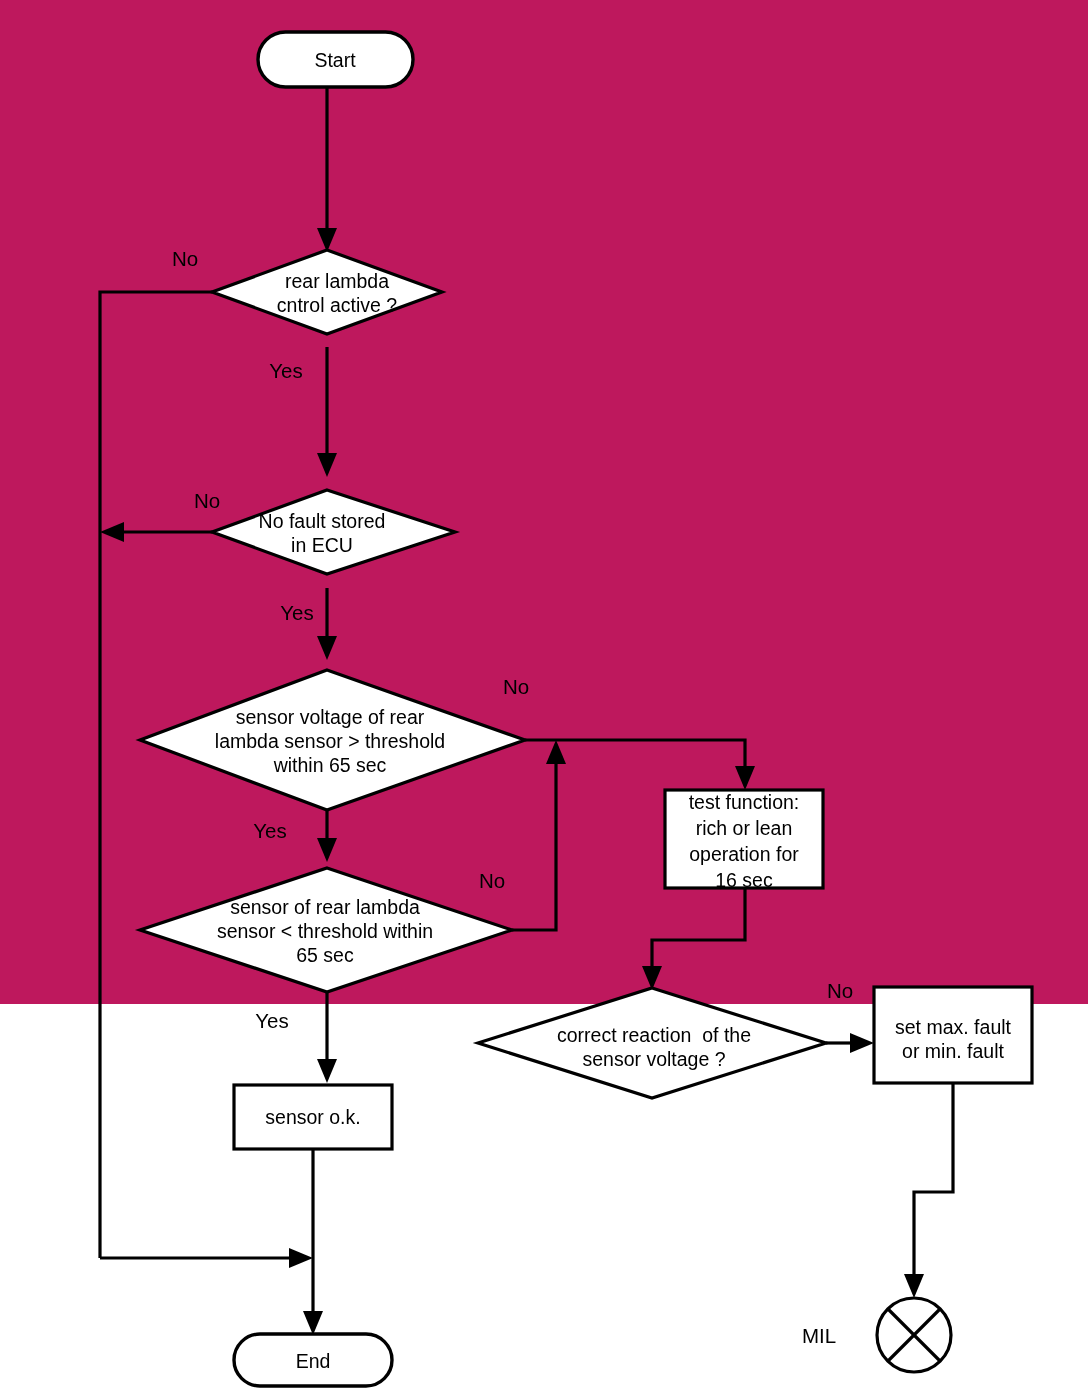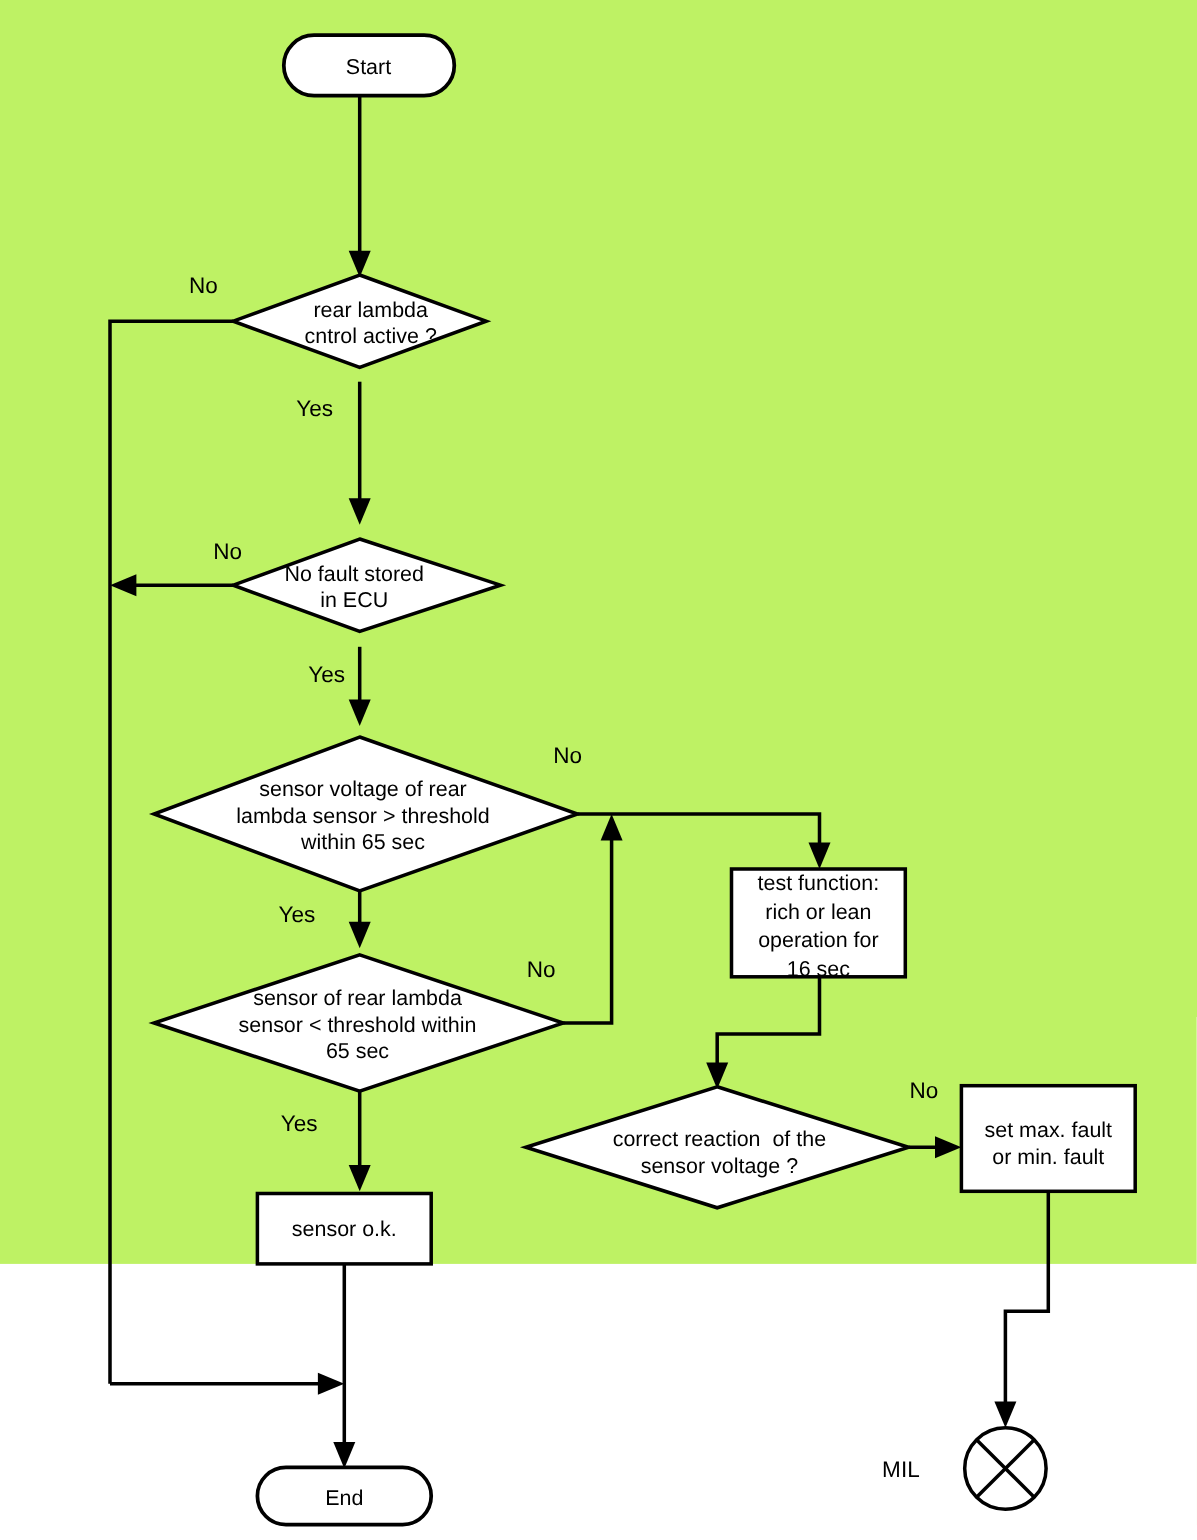--- a/index.html
+++ b/index.html
@@ -9,22 +9,22 @@
   }
   body {
     width: 1088px;
     height: 1400px;
     font-family: "Liberation Sans", sans-serif;
     overflow: hidden;
   }
   #flowchart-root {
     position: relative;
     width: 1088px;
-    height: 1149px;
-    background: #bef264;
+    height: 1004px;
+    background: #be185d;
   }
   svg.diagram {
     display: block;
     width: 1088px;
     height: 1400px;
   }
   .shape-outline {
     fill: #ffffff;
     stroke: #000000;
     stroke-width: 3.2;

